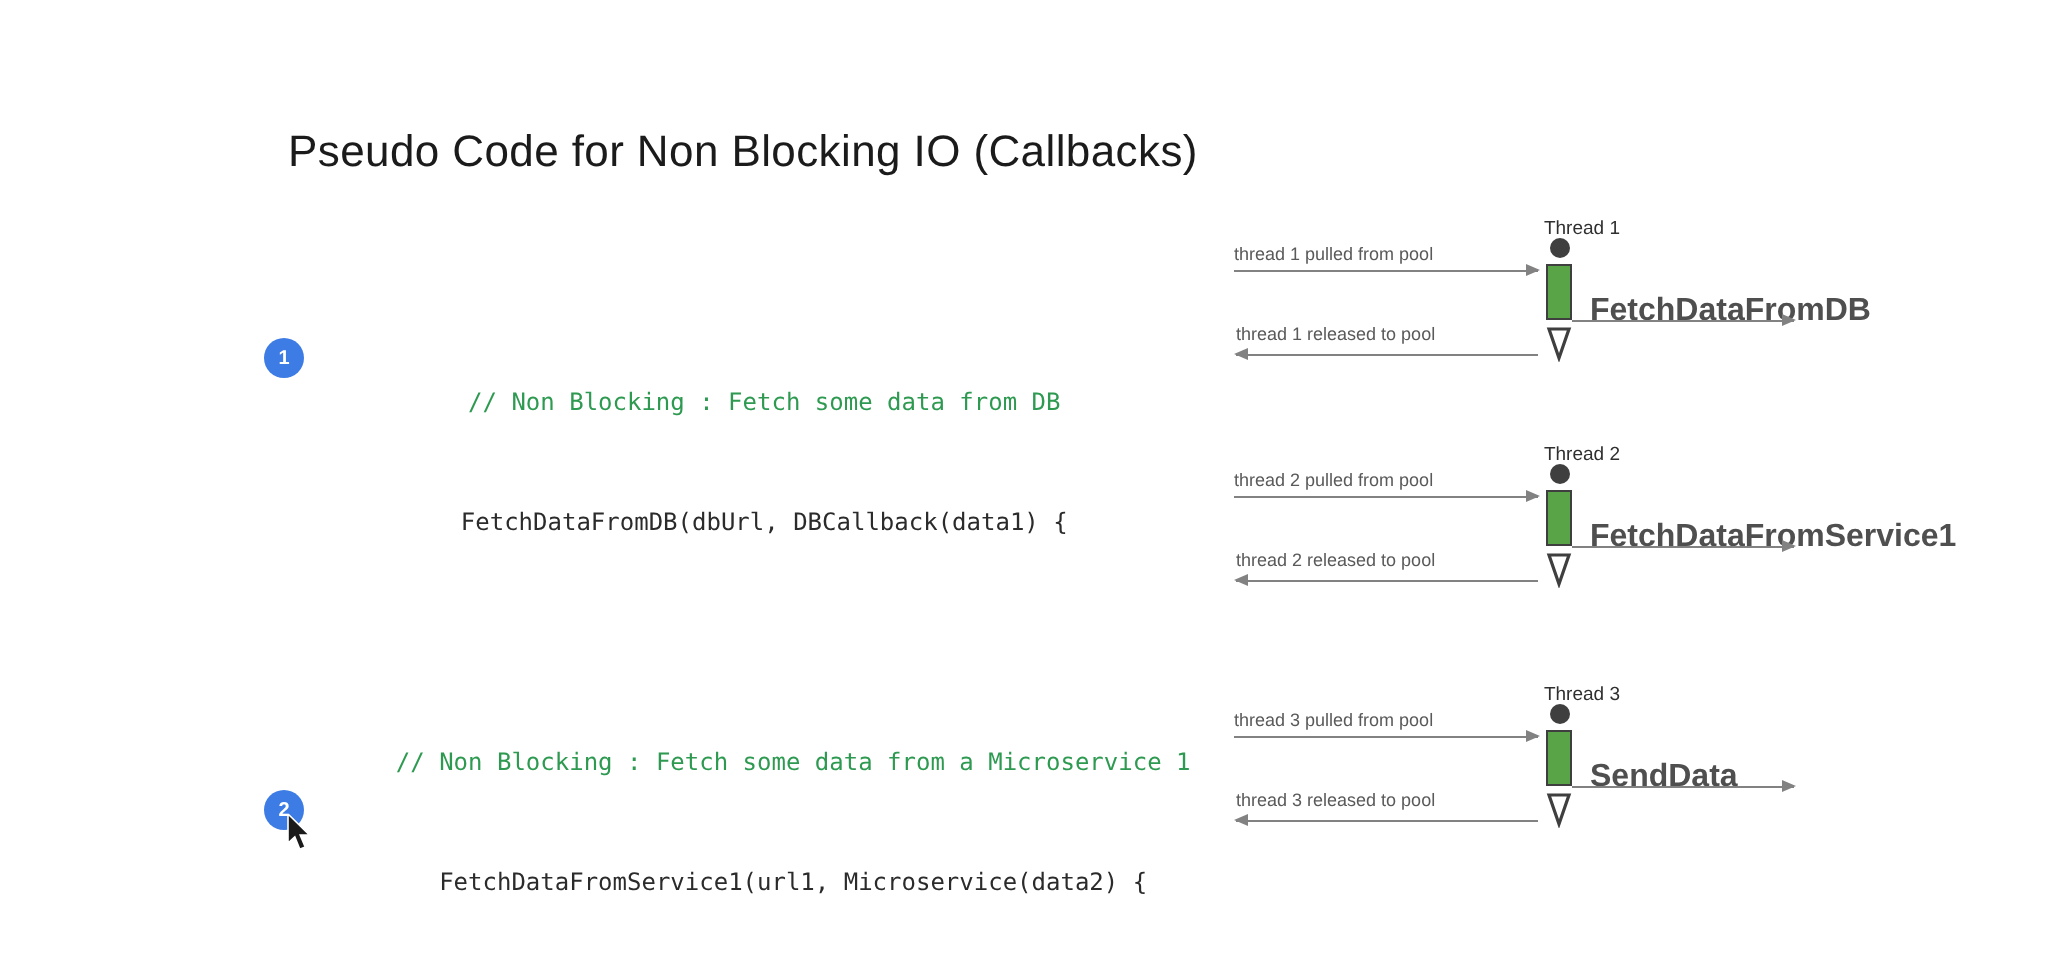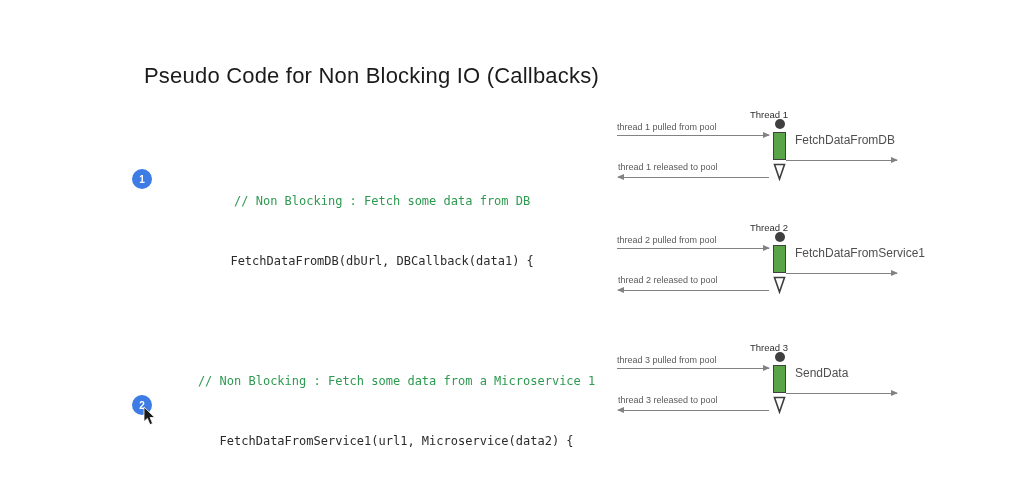--- a/index.html
+++ b/index.html
@@ -45,40 +45,40 @@
   }
   .step-marker.m1{left:100px;top:169px;}
   .step-marker.m2{left:100px;top:395px;}
   .cursor{position:absolute;left:111px;top:407px;width:14px;height:20px;}
   
   .thread-group{position:absolute;left:583px;width:292px;height:82px;}
   .thread-group.g1{top:109px;}
   .thread-group.g2{top:222px;}
   .thread-group.g3{top:342px;}
   .thread-label{
-    position:absolute;left:135px;top:0;width:60px;text-align:left;
+    position:absolute;left:135px;top:0;width:60px;text-align:right;
     font-size:9.5px;color:#2f2f2f;white-space:nowrap;
   }
   .thread-head{
     position:absolute;left:160px;top:10px;width:10px;height:10px;border-radius:50%;
     background:var(--ink-dark);
   }
   .thread-body{
     position:absolute;left:158px;top:23px;width:13px;height:28px;
     background:var(--thread-green);border:1.5px solid var(--ink-dark);
   }
   .release-triangle{position:absolute;left:158px;top:54px;}
   .pool-label{
     position:absolute;font-size:9px;color:var(--label-gray);white-space:nowrap;text-align:right;
   }
   .pulled-label{left:2px;top:13px;}
   .released-label{left:3px;top:53px;}
   .action-label{
-    position:absolute;left:180px;top:24px;
-    font-size:12px;color:#4f4f4f;white-space:nowrap;
+    position:absolute;left:180px;top:38px;
+    font-size:16px;color:#4f4f4f;white-space:nowrap;font-weight:bold;
   }
   .arrow{position:absolute;height:1px;background:var(--line-gray);}
   .arrow .head-r{
     position:absolute;right:-1px;top:-3.5px;width:0;height:0;
     border-left:7px solid var(--line-gray);
     border-top:3.5px solid transparent;border-bottom:3.5px solid transparent;
   }
   .arrow .head-l{
     position:absolute;left:-1px;top:-3.5px;width:0;height:0;
     border-right:7px solid var(--line-gray);

